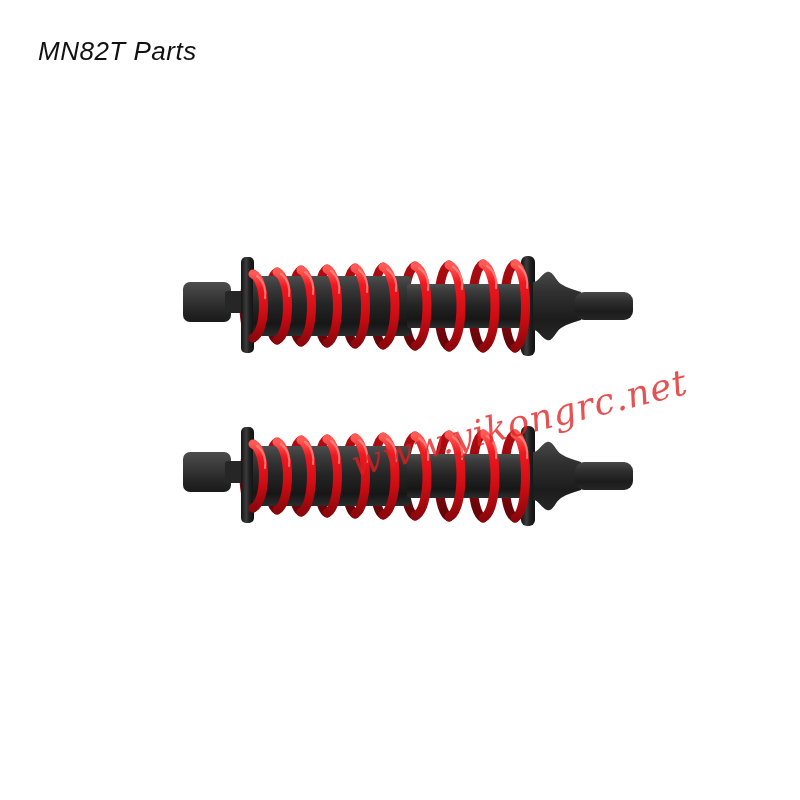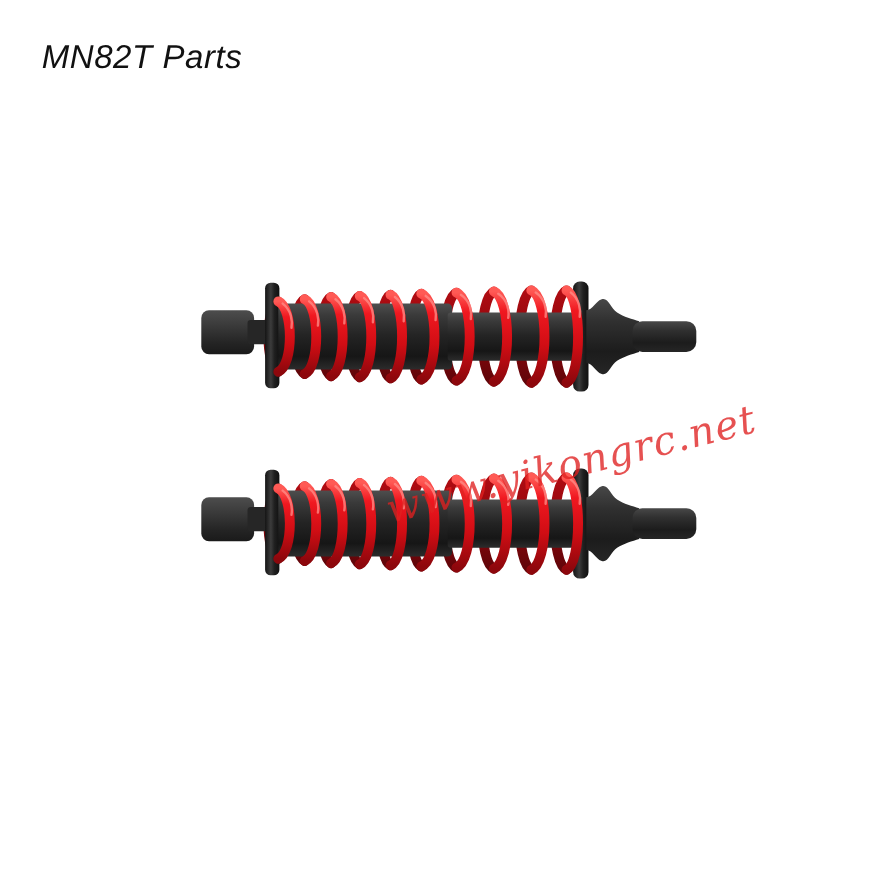--- a/index.html
+++ b/index.html
@@ -26,21 +26,21 @@
   }
 
   
   #page-title {
     position: absolute;
     left: 38px;
     top: 36px;
     font-family: "Liberation Sans", sans-serif;
     font-style: italic;
     font-weight: 400;
-    font-size: 30px;
+    font-size: 26px;
     letter-spacing: 0.5px;
     color: #111111;
     white-space: nowrap;
     user-select: none;
   }
 
   
   .shock {
     position: absolute;
     width: 470px;

